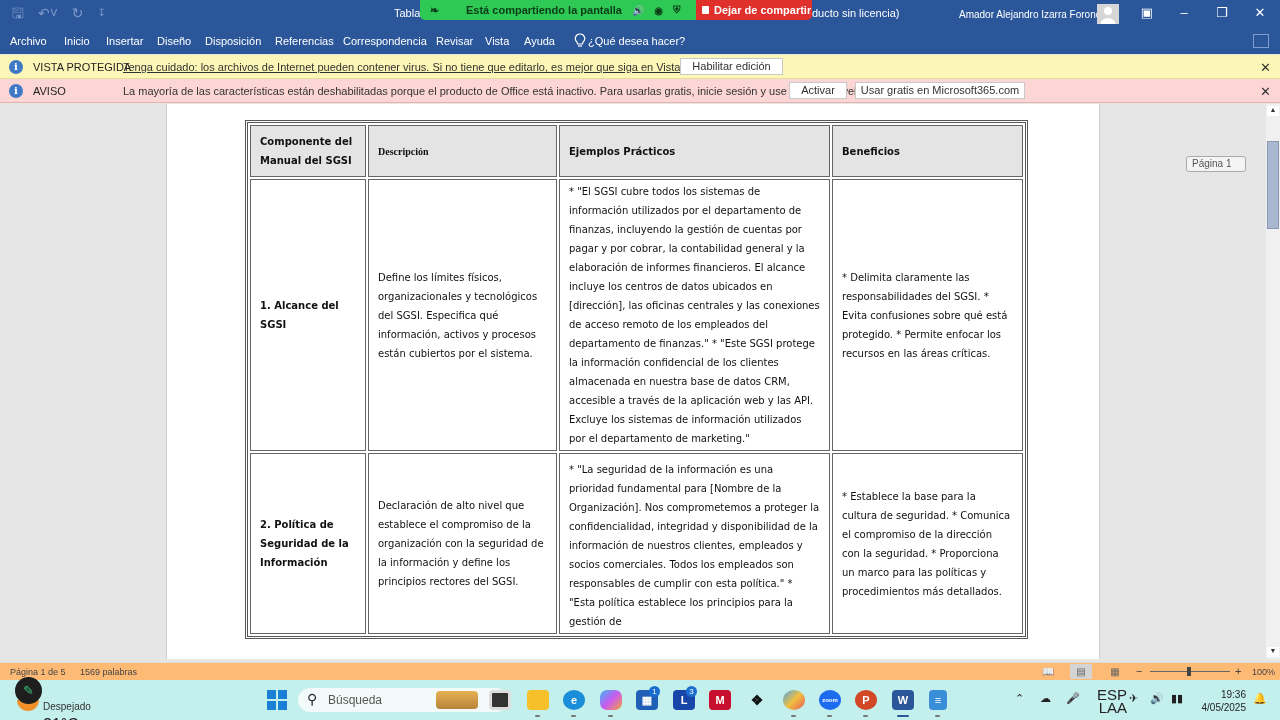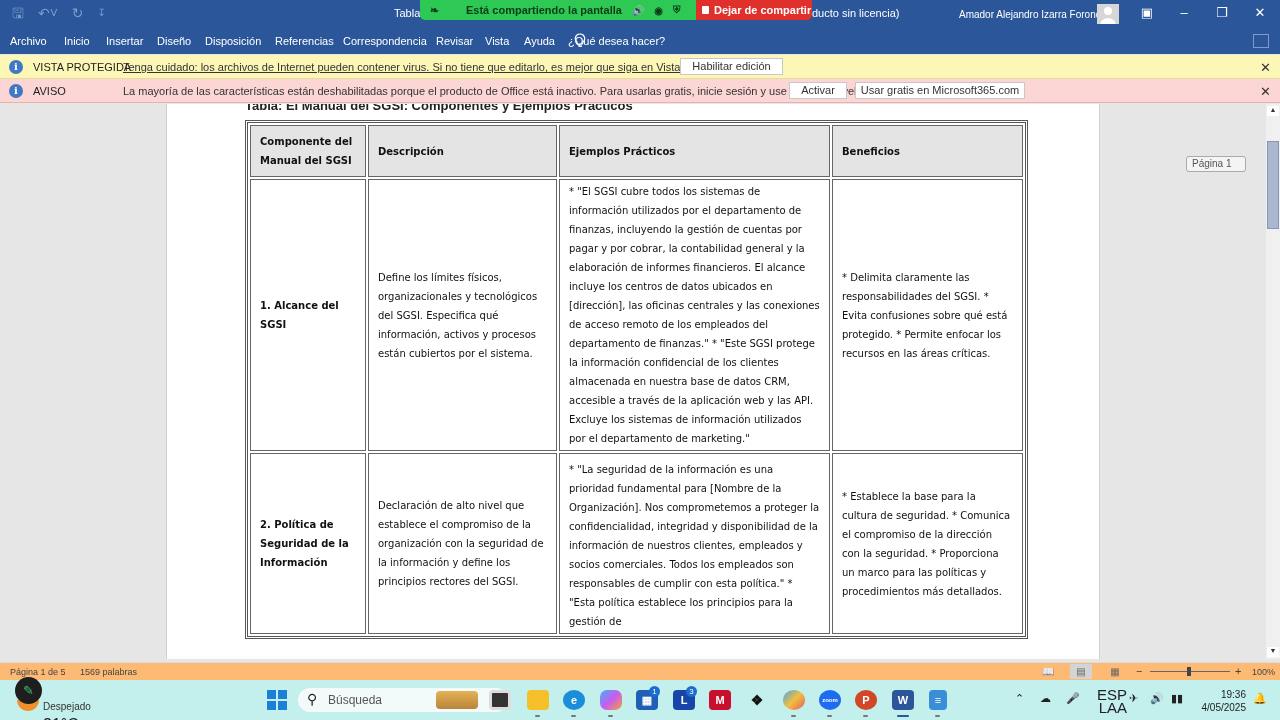--- a/index.html
+++ b/index.html
@@ -44,21 +44,21 @@
 
   
   .doc-area { position: absolute; left: 0; top: 104px; width: 1266px; height: 555px; background: #e6e6e6; overflow: hidden; }
   .page { position: absolute; left: 166px; top: -20px; width: 934px; height: 600px; background: #fff; border-left: 1px solid #d0d0d0; border-right: 1px solid #d0d0d0; }
   .caption { position: absolute; left: 78px; top: 14px; font-size: 13px; font-weight: bold; color: #222; font-family: "Liberation Sans", sans-serif; }
 
   table.sgsi { position: absolute; left: 78px; top: 36px; border: 3px double #555; border-collapse: separate; border-spacing: 2px; font-family: "DejaVu Sans", sans-serif; font-size: 10px; line-height: 19px; color: #111; }
   table.sgsi th, table.sgsi td { border: 1px solid #666; vertical-align: middle; padding: 2px 9px; text-align: left; }
   table.sgsi th { background: #e4e4e4; font-weight: bold; height: 52px; }
   table.sgsi td.comp { font-weight: bold; }
-  .c1 { width: 116px; } .c2 { width: 189px; } .c3 { width: 271px; } .c4 { width: 191px; }
+  .c1 { width: 116px; } .c2 { width: 189px; font-family: Liberation Serif, serif; } .c3 { width: 271px; } .c4 { width: 191px; }
   tr.r1 td { height: 229px; }
   tr.r2 td { height: 143px; }
   tr.r2 td.ex { vertical-align: top; padding-top: 6px; }
 
   .page-tip { position: absolute; left: 1186px; top: 156px; width: 60px; height: 16px; border: 1px solid #aaa; border-radius: 3px; background: #f4f4f4; font-size: 10px; color: #555; padding-left: 5px; line-height: 14px; }
 
   .vscroll { position: absolute; left: 1266px; top: 104px; width: 14px; height: 555px; background: #f0f0f0; }
   .vscroll .up { position: absolute; left: 1px; top: 2px; width: 12px; height: 10px; font-size: 7px; text-align: center; color: #333; background: #fff; }
   .vscroll .thumb { position: absolute; left: 1px; top: 37px; width: 12px; height: 88px; background: #a9b7d1; border: 1px solid #8897b5; }
   .vscroll .down { position: absolute; left: 1px; bottom: 2px; width: 12px; height: 10px; font-size: 7px; text-align: center; color: #333; background: #fff; }
@@ -134,21 +134,21 @@
   <span class="ribbon-tab" style="left:205px;">Disposición</span>
   <span class="ribbon-tab" style="left:275px;">Referencias</span>
   <span class="ribbon-tab" style="left:343px;">Correspondencia</span>
   <span class="ribbon-tab" style="left:436px;">Revisar</span>
   <span class="ribbon-tab" style="left:485px;">Vista</span>
   <span class="ribbon-tab" style="left:524px;">Ayuda</span>
   <svg class="tell-icon" viewBox="0 0 12 16">
     <path d="M6 1 A4.5 4.5 0 0 1 9 9 L8.5 11 L3.5 11 L3 9 A4.5 4.5 0 0 1 6 1 Z" fill="none" stroke="#fff" stroke-width="1.2"></path>
     <line x1="4" y1="13" x2="8" y2="13" stroke="#fff" stroke-width="1.2"></line>
   </svg>
-  <span class="ribbon-tab" style="left:568px;">¿Qué desea hacer?</span>
+  <span class="ribbon-tab" style="left:588px;">¿Qué desea hacer?</span>
   <div class="comment-icon"></div>
 </div>
 
 <div class="msgbar protected">
   <span class="msg-icon">i</span>
   <span class="msg-title">VISTA PROTEGIDA</span>
   <span class="msg-text link">Tenga cuidado: los archivos de Internet pueden contener virus. Si no tiene que editarlo, es mejor que siga en Vista protegida.</span>
   <span class="msg-btn" style="left:680px; width:103px;">Habilitar edición</span>
   <span class="msg-close">✕</span>
 </div>
@@ -156,21 +156,20 @@
   <span class="msg-icon">i</span>
   <span class="msg-title">AVISO</span>
   <span class="msg-text">La mayoría de las características están deshabilitadas porque el producto de Office está inactivo. Para usarlas gratis, inicie sesión y use la versión web.</span>
   <span class="msg-btn" style="left:789px; width:58px;">Activar</span>
   <span class="msg-btn" style="left:855px; width:170px;">Usar gratis en Microsoft365.com</span>
   <span class="msg-close">✕</span>
 </div>
 
 <div class="doc-area">
   <div class="page">
-    <div class="caption">Tabla: El Manual del SGSI: Componentes y Ejemplos Prácticos</div>
     <table class="sgsi">
       <thead>
         <tr>
           <th class="c1">Componente del Manual del SGSI</th>
           <th class="c2">Descripción</th>
           <th class="c3">Ejemplos Prácticos</th>
           <th class="c4">Beneficios</th>
         </tr>
       </thead>
       <tbody>

